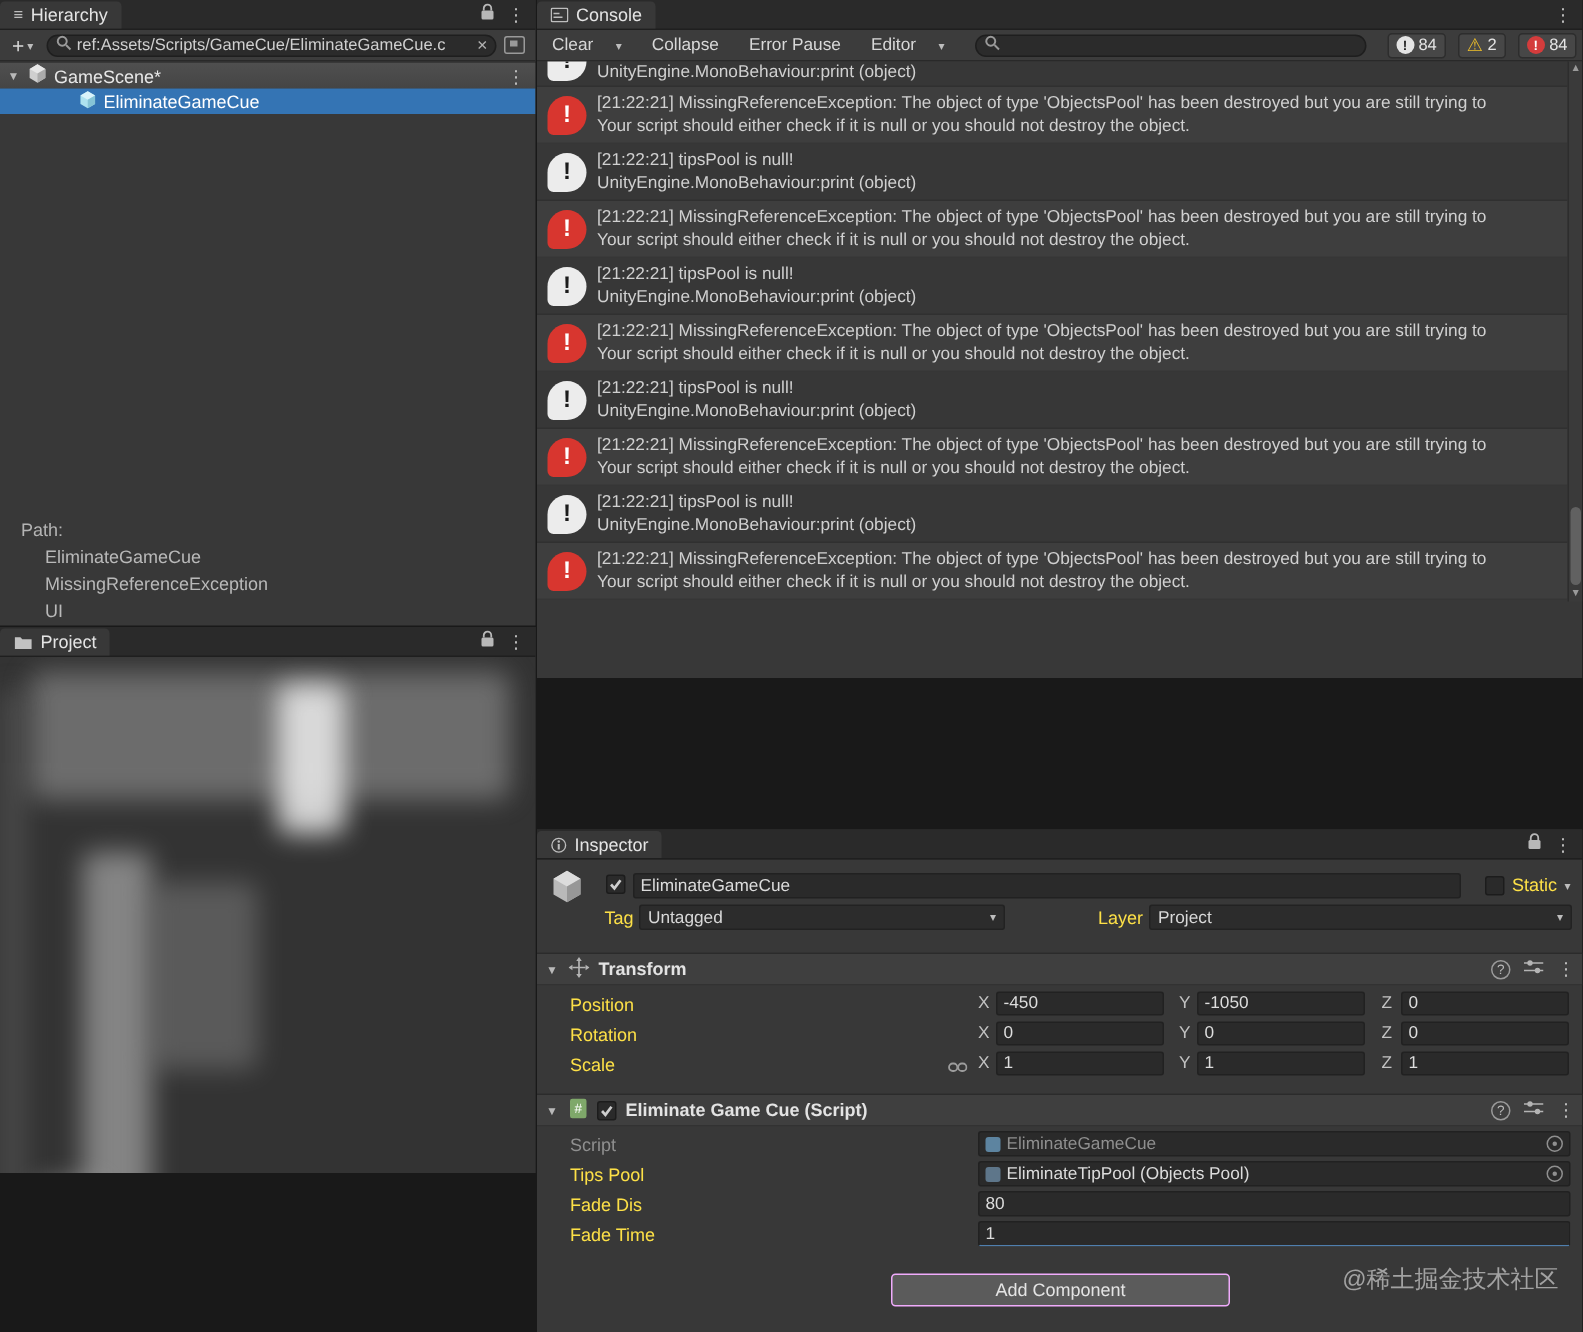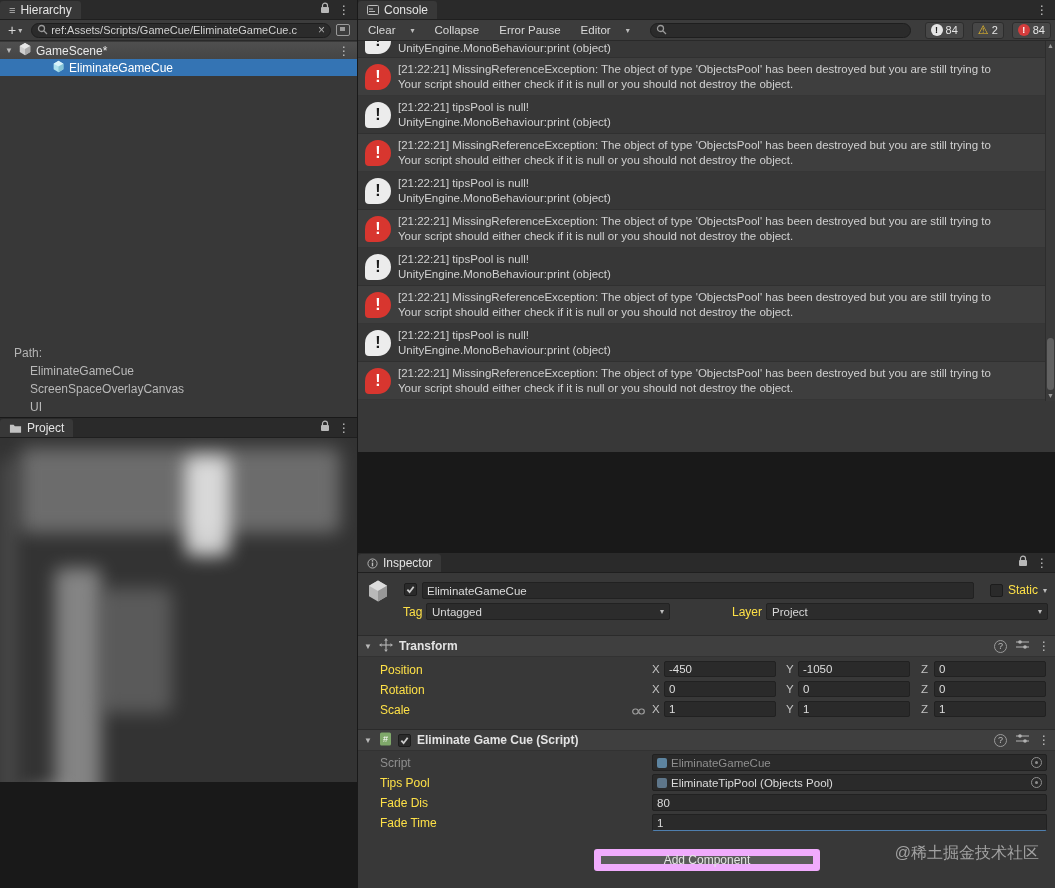--- a/index.html
+++ b/index.html
@@ -79,21 +79,21 @@
   .dropdown .caret{margin-left:auto}
   .comp-head{position:absolute;left:0;right:0;height:22px;background:#3f3f3f;border-top:1px solid #2b2b2b;border-bottom:1px solid #323232;display:flex;align-items:center;padding:0 5px;gap:6px}
   .comp-title{font-weight:bold;font-size:12px;color:#e3e3e3}
   .comp-right{margin-left:auto;display:flex;gap:9px;align-items:center}
   .help{width:13px;height:13px;border-radius:50%;border:1px solid #9a9a9a;color:#bdbdbd;font-size:9px;display:flex;align-items:center;justify-content:center}
   .axis-lbl{font-size:11.5px;color:#c2c2c2}
   .axis-input{width:112px;height:16px;background:#2a2a2a;border:1px solid #212121;border-radius:2px;color:#dedede;font-size:11.5px;padding:0 4px;font-family:inherit}
   .objicon{width:10px;height:10px;border-radius:2px;background:#5d84a0;flex:0 0 10px}
   .pickring{margin-left:auto;width:11px;height:11px;border-radius:50%;border:1px solid #8f8f8f;position:relative;flex:0 0 11px}
   .pickring::after{content:"";position:absolute;inset:3px;border-radius:50%;background:#8f8f8f}
-  .addcomp{position:absolute;left:236px;top:296px;width:226px;height:22px;background:#5b5b5b;border:7px solid #f0abfc;border-radius:3px;color:#e4e4e4;font-size:12px;display:flex;align-items:center;justify-content:center}
+  .addcomp{position:absolute;left:236px;top:296px;width:226px;height:22px;background:#5b5b5b;border:1px solid #f0abfc;border-radius:3px;color:#e4e4e4;font-size:12px;display:flex;align-items:center;justify-content:center}
   .watermark{position:absolute;right:16px;top:290px;font-size:16px;color:#a2a2a2}
 </style>
 </head>
 <body>
 
 <div class="panel" id="hierarchy">
   <div class="tabstrip">
     <div class="tab">
       <span class="tabicon">≡</span>
       <span>Hierarchy</span>
@@ -137,21 +137,21 @@
             <path d="M8 1 14 4.5v7L8 15 2 11.5v-7z" fill="#aee2ef"></path>
             <path d="M8 1 14 4.5 8 8 2 4.5z" fill="#d9f3fa"></path>
             <path d="M8 8v7l6-3.5v-7z" fill="#86c4d6"></path>
           </svg></span>
       <span>EliminateGameCue</span>
     </div>
   </div>
   <div class="pathblock">
     <div>Path:</div>
     <div class="path-item">EliminateGameCue</div>
-    <div class="path-item">ScreenSpaceOverlayCanvas</div>
+    <div class="path-item">MissingReferenceException</div>
     <div class="path-item">UI</div>
   </div>
 </div>
 
 <div class="panel" id="project">
   <div class="tabstrip">
     <div class="tab">
       <span class="tabicon">
           <svg width="13" height="11" viewBox="0 0 14 11">
             <path d="M1 1.5h4l1.3 1.5H13V10H1z" fill="#c2c2c2"></path>

